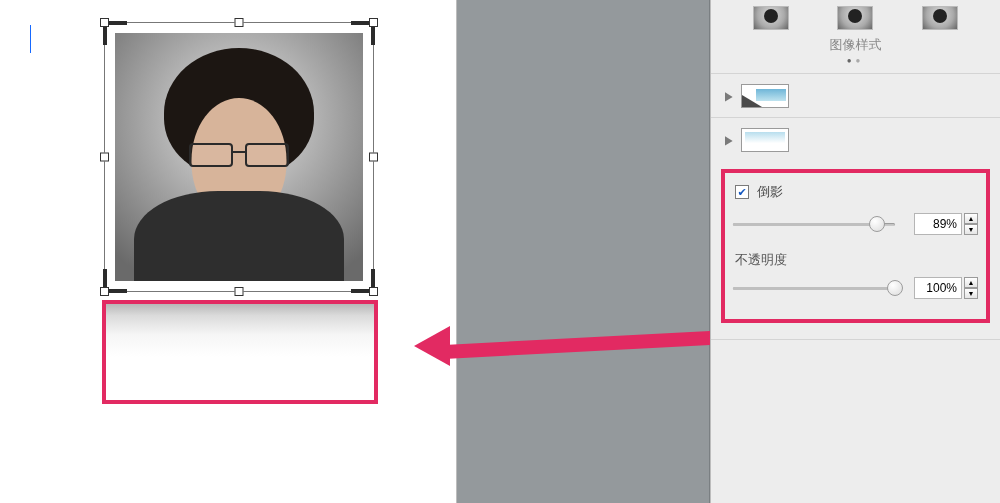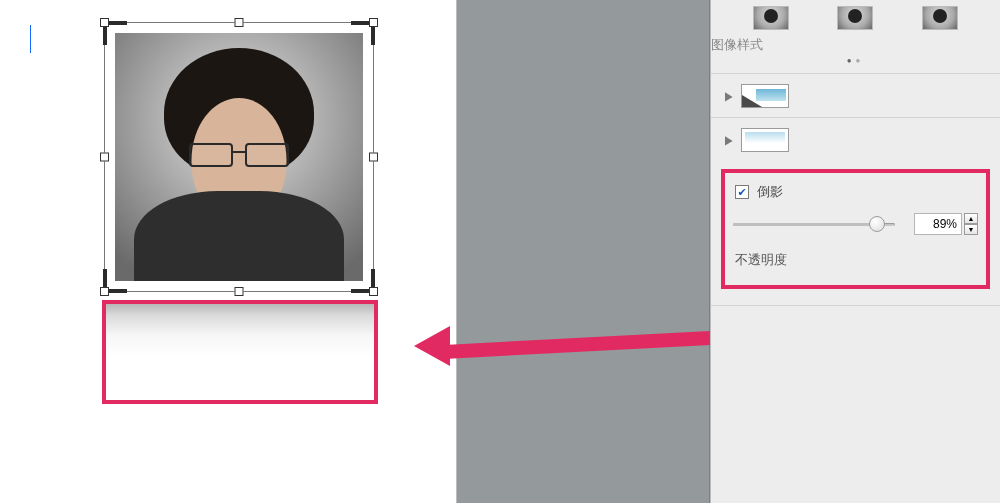--- a/index.html
+++ b/index.html
@@ -53,21 +53,21 @@
   
   .arrow { position:absolute; left:418px; top:330px; width:292px; height:30px; pointer-events:none; z-index:50;}
   .arrow-line { position:absolute; left:26px; top:8px; right:0; height:14px; background:#e22a62; transform:skewY(-3deg);}
   .arrow-head { position:absolute; left:-4px; top:-4px; width:0; height:0; border-top:20px solid transparent; border-bottom:20px solid transparent; border-right:36px solid #e22a62;}
 
   
   .panel { width: 290px; height: 503px; background:#ededed; border-left:1px solid #bcbcbc; display:flex; flex-direction:column; }
   .thumbs { height: 30px; display:flex; justify-content:space-around; align-items:flex-end; padding: 0 18px; }
   .thumb { width:36px; height:24px; background: radial-gradient(circle at 50% 35%, #ddd 0%, #aaa 60%, #666 100%); border:1px solid #bbb; position:relative;}
   .thumb::after{content:"";position:absolute;left:50%;top:2px;width:14px;height:14px;border-radius:50%;background:#222;transform:translateX(-50%);}
-  .style-title { color:#888; padding:6px 0 0; font-size:13px;}
+  .style-title { text-align:center; color:#888; padding:6px 0 0; font-size:13px;}
   .dots { text-align:center; padding:2px 0 8px; color:#aaa; letter-spacing:4px; font-size:8px;}
   .dots .active{color:#666;}
 
   .row { display:flex; align-items:center; height:44px; padding:0 14px; border-top:1px solid #d4d4d4; background:#ededed;}
   .row .arrow-ic { color:#7a7a7a; margin-right:8px; font-size:10px; display:inline-block; transform:scaleY(1.2);}
   .row .label { flex:1; color:#555;}
   .preview-swatch { width:48px; height:24px; border:1px solid #9a9a9a; background:#fff; position:relative;}
   .preview-swatch.border::before{content:"";position:absolute;left:0;bottom:0;width:0;height:0;border-left:0 solid transparent;border-right:20px solid transparent;border-bottom:12px solid #4a4a4a;}
   .preview-swatch.border::after{content:"";position:absolute;left:14px;top:4px;right:2px;bottom:6px;background:linear-gradient(#6fb6d8,#bfe3ef);}
   .preview-swatch.shadow::after{content:"";position:absolute;inset:3px;background:linear-gradient(#b8deee,#fff 70%);}
@@ -159,20 +159,34 @@
         <div class="valuebox">
           <input id="refl-input" value="89%" style="">
           <div class="stepper">
             <button>▲</button>
             <button>▼</button>
           </div>
         </div>
       </div>
 
       <div class="subhdr">不透明度</div>
+      <div class="slider-row">
+        <div class="slider">
+          <div class="track"></div>
+          <div class="fill" id="op-fill" style="width: 100%;"></div>
+          <div class="knob" id="op-knob" style="left: 100%;"></div>
+        </div>
+        <div class="valuebox">
+          <input id="op-input" value="100%" style="">
+          <div class="stepper">
+            <button>▲</button>
+            <button>▼</button>
+          </div>
+        </div>
+      </div>
     </div>
 
     <div class="panel-bottom"></div>
   </div>
 
   <div class="arrow">
     <div class="arrow-line"></div>
     <div class="arrow-head"></div>
   </div>
 </div>

